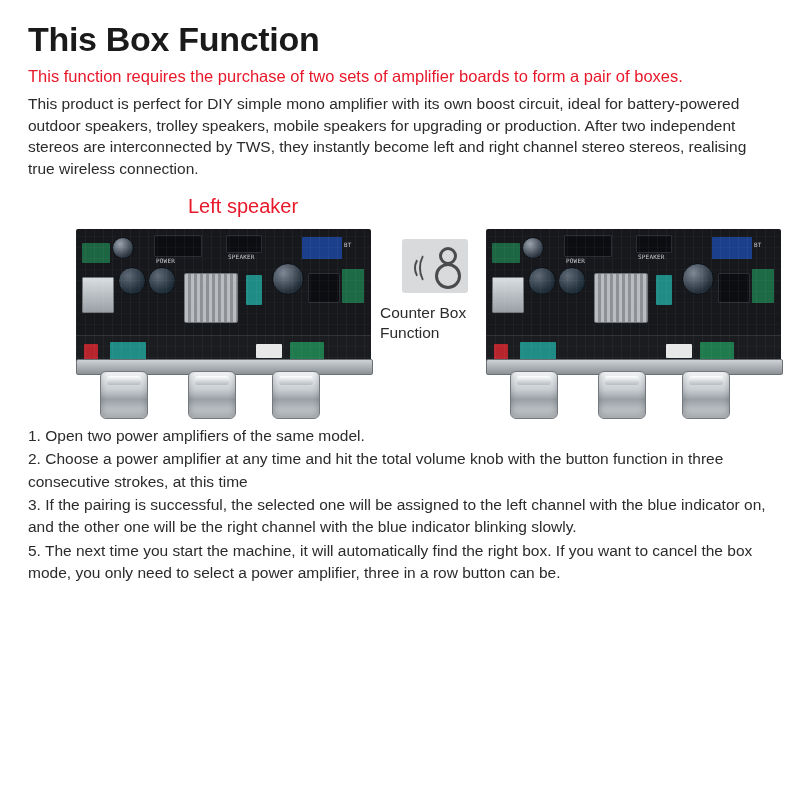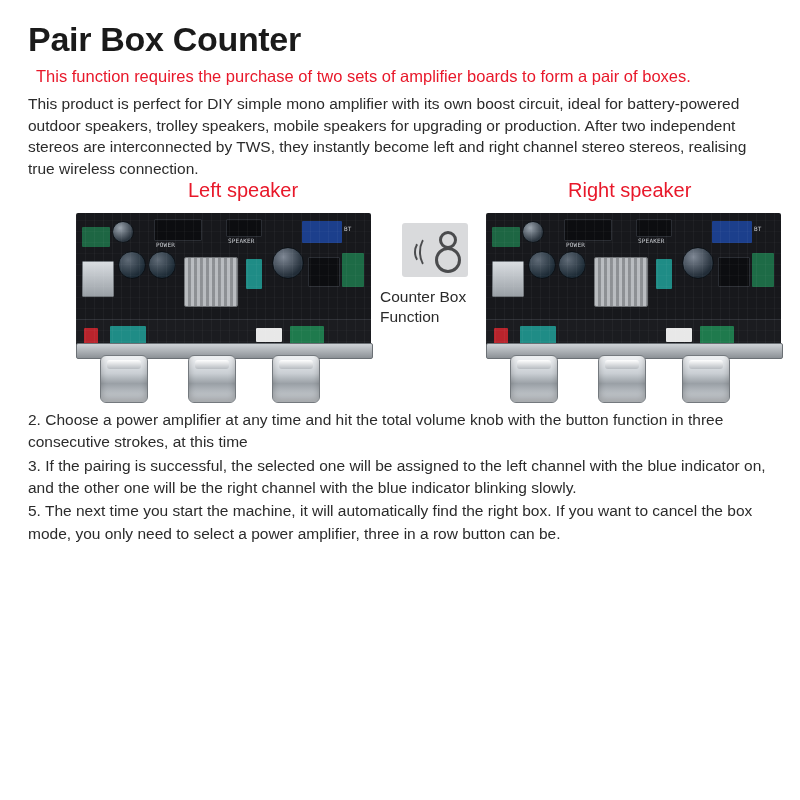--- a/index.html
+++ b/index.html
@@ -26,33 +26,33 @@
     font-weight: bold;
     letter-spacing: -0.3px;
     line-height: 1.05;
     margin: 0 0 8px 0;
     color: #1a1a1a;
   }
   .lead {
     color: #e8182a;
     font-size: 16.5px;
     line-height: 1.32;
-    margin: 0 0 6px 8px;
+    margin: 0 0 6px 0;
   }
   .body-text {
     font-size: 15.5px;
     line-height: 1.38;
     margin: 0;
     color: #2b2b2b;
   }
 
   
   .boards {
     position: relative;
-    margin-top: 0;
+    margin-top: 16px;
     height: 230px;
   }
   .speaker-label {
     position: absolute;
     top: 0;
     font-size: 20px;
     color: #e8182a;
   }
   .speaker-label.left { left: 160px; }
   .speaker-label.right { left: 540px; }
@@ -217,30 +217,29 @@
     line-height: 1.44;
     margin: 0 0 1px 0;
     color: #2b2b2b;
   }
 </style>
 </head>
 <body>
 
 <div class="page">
 
-  <h1 class="title">Pair Box Counter</h1>
+  <h1 class="title">This Box Function</h1>
 
   <p class="lead">This function requires the purchase of two sets of amplifier boards to form a pair of boxes.</p>
 
   <p class="body-text">This product is perfect for DIY simple mono amplifier with its own boost circuit, ideal for battery-powered outdoor speakers, trolley speakers, mobile speakers for upgrading or production. After two independent stereos are interconnected by TWS, they instantly become left and right channel stereo stereos, realising true wireless connection.</p>
 
   <div class="boards">
 
     <div class="speaker-label left">Left speaker</div>
-    <div class="speaker-label right">Right speaker</div>
 
     <div class="board-wrap left">
       <div class="pcb">
         <div class="cap c4"></div>
         <div class="blk black" style="left:78px;top:6px;width:46px;height:20px;"></div>
         <div class="pcb-text" style="left:80px;top:28px;">POWER</div>
         <div class="blk black" style="left:150px;top:6px;width:34px;height:16px;"></div>
         <div class="pcb-text" style="left:152px;top:24px;">SPEAKER</div>
         <div class="blk blue" style="left:226px;top:8px;width:40px;height:22px;"></div>
         <div class="pcb-text" style="left:268px;top:12px;">BT</div>
@@ -316,18 +315,19 @@
       <div class="railbar"></div>
       <div class="knob k1"></div>
       <div class="knob k2"></div>
       <div class="knob k3"></div>
     </div>
 
   </div>
 
 
   <div class="steps">
+    <p>1. Open two power amplifiers of the same model.</p>
     <p>2. Choose a power amplifier at any time and hit the total volume knob with the button function in three consecutive strokes, at this time</p>
     <p>3. If the pairing is successful, the selected one will be assigned to the left channel with the blue indicator on, and the other one will be the right channel with the blue indicator blinking slowly.</p>
     <p>5. The next time you start the machine, it will automatically find the right box. If you want to cancel the box mode, you only need to select a power amplifier, three in a row button can be.</p>
   </div>
 
 </div>
 
 </body></html>

